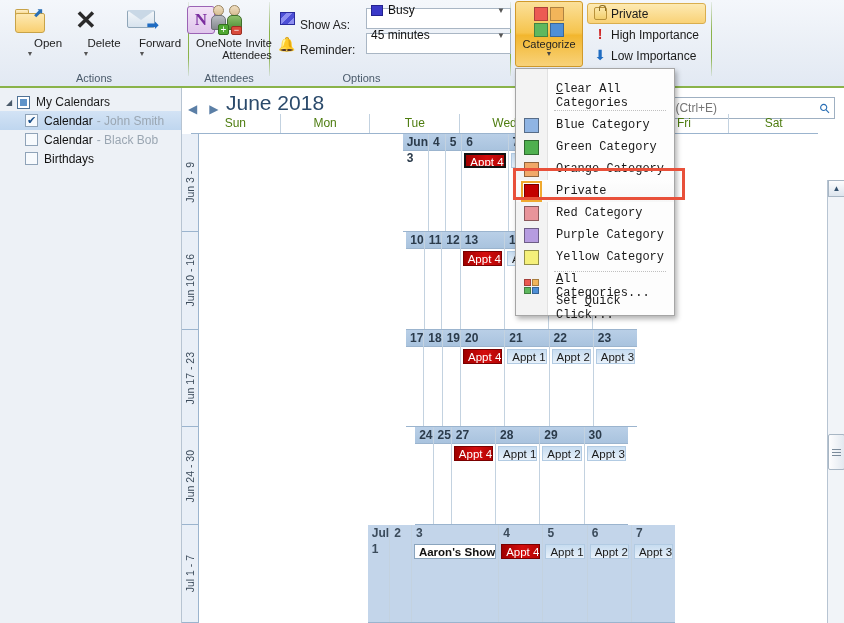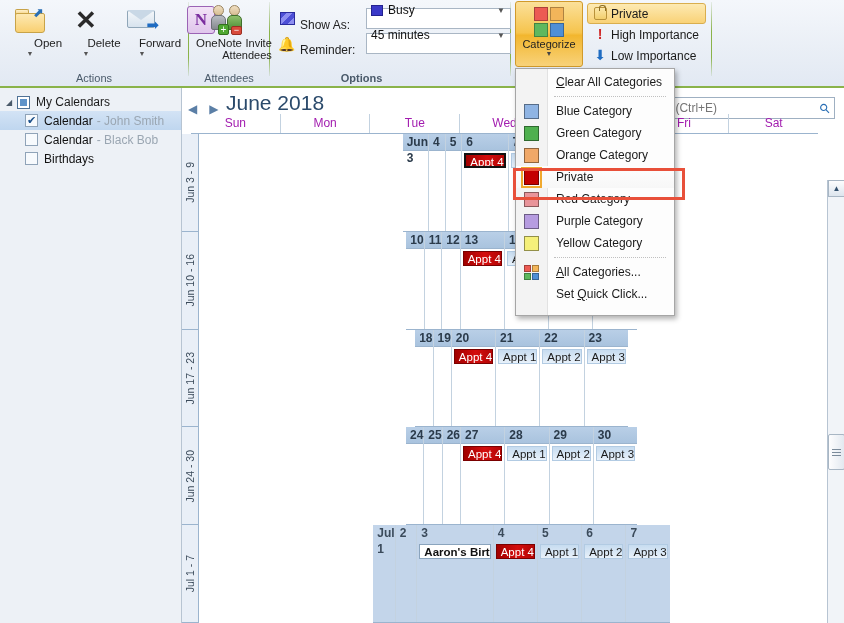--- a/index.html
+++ b/index.html
@@ -150,21 +150,21 @@
   .nav-arrows span { color:#5b7fa6; font-size:12px; cursor:pointer; }
   .cal-title { position:absolute; left:44px; top:3px; font-size:21px; color:#2b4a6b; font-family:"Liberation Sans",sans-serif; }
   .searchbox {
     position:absolute; right:9px; top:9px; width:260px; height:22px;
     background:#fff; border:1px solid #9fb0c2; display:flex; align-items:center; padding:0 4px;
   }
   .searchbox input { border:0; outline:0; flex:1; font-size:12px; color:#8a8a8a; font-family:"Liberation Sans",sans-serif; background:transparent;}
   .mag { color:#2a6fb5; font-size:13px; transform:rotate(-45deg); }
 
   .dayhdr { position:absolute; left:9px; top:26px; right:26px; height:20px; display:flex; border-bottom:1px solid #9bb4ce;}
-  .dayhdr div { flex:1; text-align:center; font-size:12px; color:#a21caf; line-height:18px; border-right:1px solid #c3d2e0;}
+  .dayhdr div { flex:1; text-align:center; font-size:12px; color:#4d7c0f; line-height:18px; border-right:1px solid #c3d2e0;}
   .dayhdr div:last-child { border-right:none; }
 
   .grid { position:absolute; left:0; top:46px; right:0; bottom:0; display:flex; }
   .weekcol { width:17px; background:#e9eff7; border-right:1px solid #9bb4ce; }
   .weekcell { border-bottom:1px solid #9bb4ce; display:flex; align-items:center; justify-content:center; }
   .weekcell span { writing-mode:vertical-rl; transform:rotate(180deg); font-size:10.5px; color:#3a4a5a; white-space:nowrap;}
   .daysarea { flex:1; display:flex; flex-direction:column;align-items:center; }
   .weekrow { flex:1; display:flex; border-bottom:1px solid #9bb4ce; }
   .daycell { flex:1; border-right:1px solid #c3d2e0; display:flex; flex-direction:column; background:#fff; }
   .daycell:last-child { border-right:none; }
@@ -312,21 +312,21 @@
           <div class="combo">
             <span class="txt">45 minutes</span>
             <span class="dn">▼</span>
           </div>
         </div>
       </div>
       <div class="recur-btn">
         <div class="recur-ico">↻</div>
         <div class="recur-cap">Recurrence</div>
       </div>
-      <div class="rib-label" style="bottom:-20px;left:0;right:57px;font-weight:bold;">Options</div>
+      <div class="rib-label" style="bottom:-20px;left:0;right:57px;">Options</div>
     </div>
 
     <div class="rib-sep"></div>
 
     <div class="rib-group" style="width:200px;">
       <div class="cat-btn">
         <div class="cat-swatch">
           <i style="background:#ec5b53"></i>
             <i style="background:#f2b55a"></i>
           <i style="background:#5eb85e"></i>
@@ -498,20 +498,24 @@
           </div>
           <div class="daycell">
             <div class="daynum">1</div>
             <div class="appts">
               <div class="appt blue">Appt 3</div>
             </div>
           </div>
         </div>
         <div class="weekrow">
           <div class="daycell">
+            <div class="daynum">17</div>
+            <div class="appts"></div>
+          </div>
+          <div class="daycell">
             <div class="daynum">18</div>
             <div class="appts"></div>
           </div>
           <div class="daycell">
             <div class="daynum">19</div>
             <div class="appts"></div>
           </div>
           <div class="daycell">
             <div class="daynum">20</div>
             <div class="appts">
@@ -537,24 +541,20 @@
             </div>
           </div>
         </div>
         <div class="weekrow">
           <div class="daycell">
             <div class="daynum">24</div>
             <div class="appts"></div>
           </div>
           <div class="daycell">
             <div class="daynum">25</div>
-            <div class="appts"></div>
-          </div>
-          <div class="daycell">
-            <div class="daynum">26</div>
             <div class="appts"></div>
           </div>
           <div class="daycell">
             <div class="daynum">27</div>
             <div class="appts">
               <div class="appt red">Appt 4</div>
             </div>
           </div>
           <div class="daycell">
             <div class="daynum">28</div>
@@ -580,21 +580,21 @@
             <div class="daynum">Jul 1</div>
             <div class="appts"></div>
           </div>
           <div class="daycell other">
             <div class="daynum">2</div>
             <div class="appts"></div>
           </div>
           <div class="daycell other">
             <div class="daynum">3</div>
             <div class="appts">
-              <div class="appt white">Aaron's Birt</div>
+              <div class="appt white">Aaron's Show</div>
             </div>
           </div>
           <div class="daycell other">
             <div class="daynum">4</div>
             <div class="appts">
               <div class="appt red">Appt 4</div>
             </div>
           </div>
           <div class="daycell other">
             <div class="daynum">5</div>
@@ -620,21 +620,21 @@
       <div class="vs-up">▲</div>
       <div class="vs-thumb">
           <i></i>
         </div>
     </div>
   </div>
 </div>
 
 <div id="catmenu">
   <div class="gutter"></div>
-  <div id="menu-items" style="position:relative;padding-top:2px;">
+  <div id="menu-items" style="position:relative;padding-top:16px;font-family:Liberation Mono, monospace;">
       <div class="mi">
         <span class="txt"><u>C</u>lear All Categories</span>
       </div>
       <div class="msep"></div>
       <div class="mi">
         <span class="sq" style="background:#8fb4e3"></span>
         <span class="txt">Blue Category</span>
       </div>
       <div class="mi">
         <span class="sq" style="background:#4fb04f"></span>

